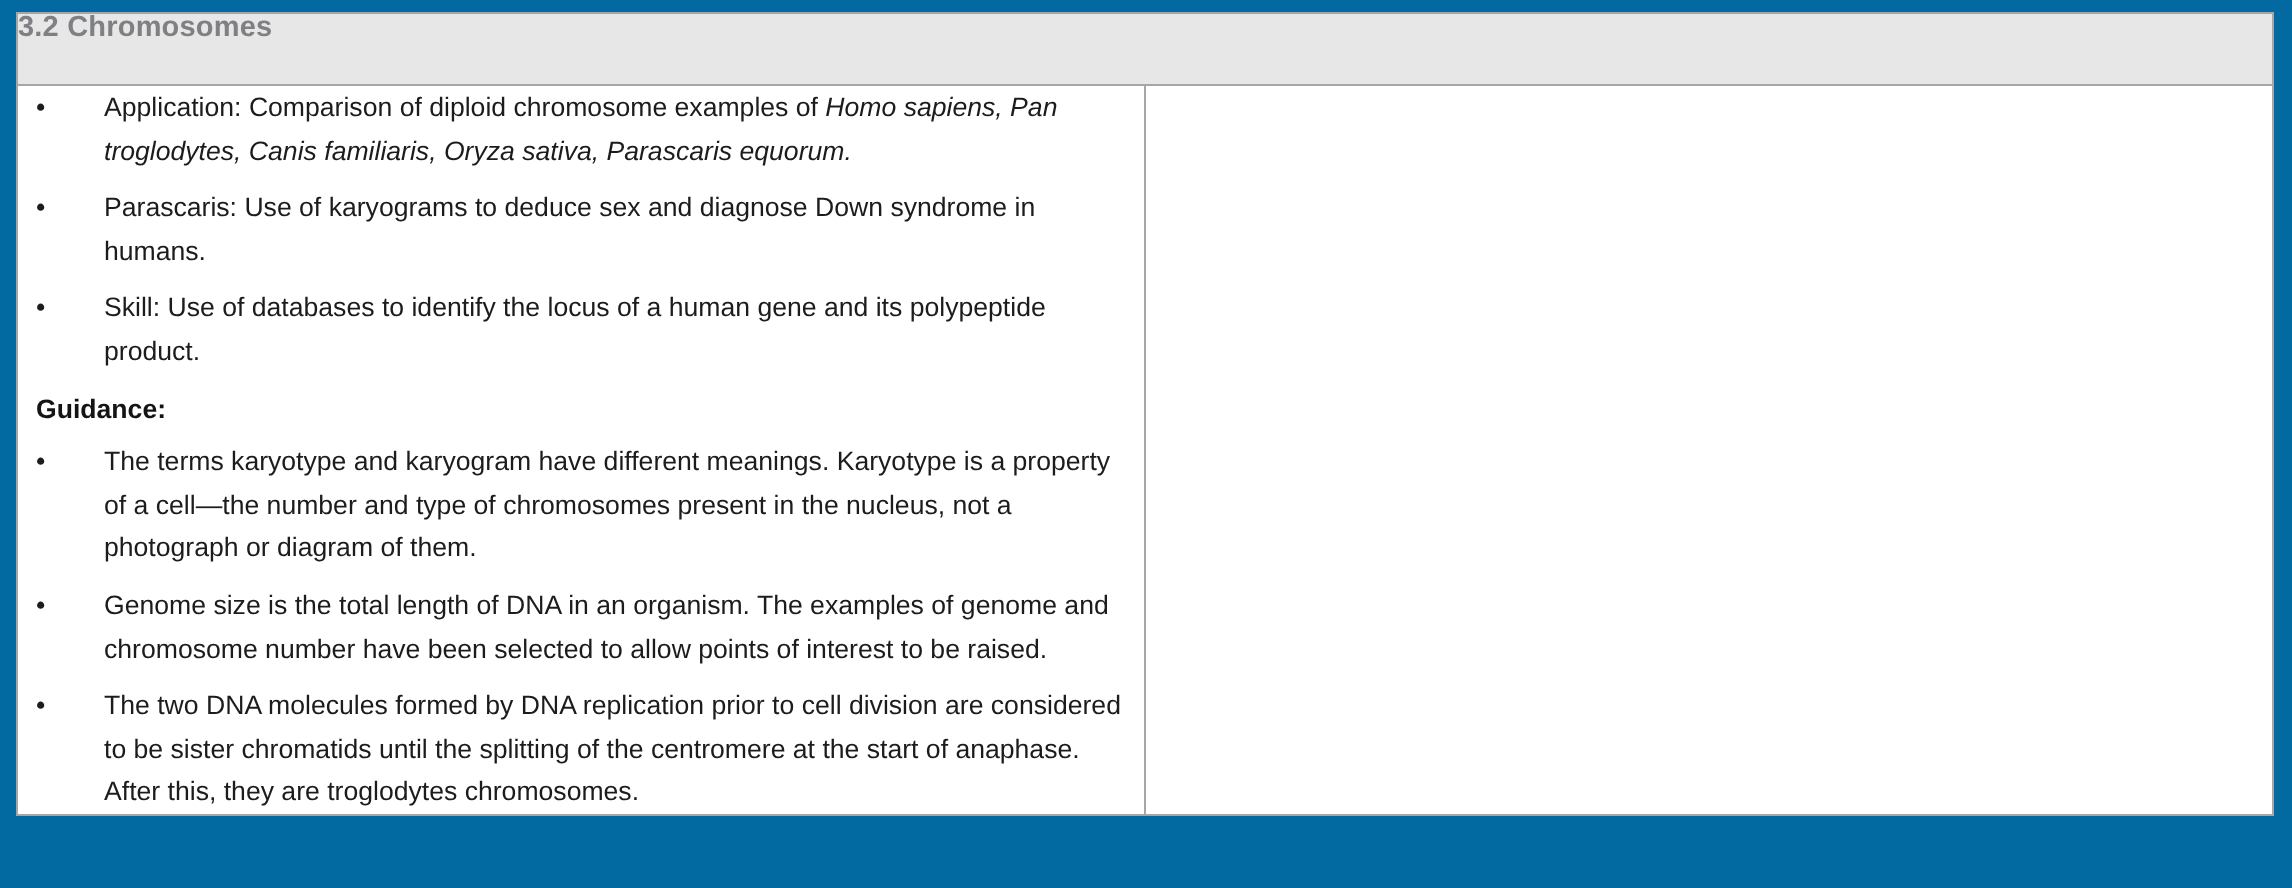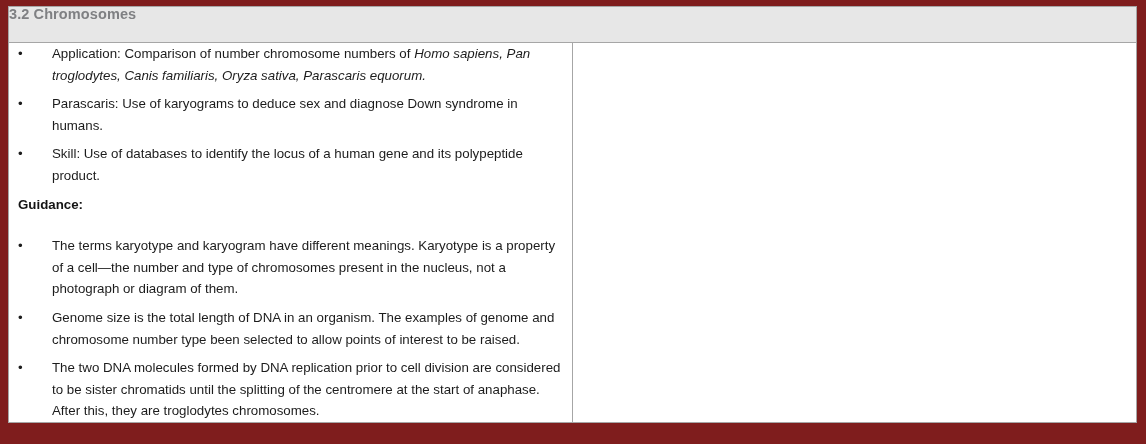--- a/index.html
+++ b/index.html
@@ -11,21 +11,21 @@
     width: 1146px;
     height: 444px;
     font-family: "Liberation Sans", sans-serif;
     -webkit-font-smoothing: antialiased;
   }
 
   .page {
     position: relative;
     width: 1146px;
     height: 444px;
-    background: #7f1d1d;
+    background: #0369a1;
     box-sizing: border-box;
   }
 
   .syllabus-table {
     position: absolute;
     left: 8px;
     top: 6px;
     width: 1129px;
     border-collapse: collapse;
     table-layout: fixed;
@@ -95,21 +95,21 @@
     text-align: left;
     padding-right: 4px;
   }
 
   .guidance-heading {
     font-size: 13.3px;
     line-height: 21.6px;
     font-weight: bold;
     color: #141414;
     padding-left: 9px;
-    margin: 2px 0 20px 0;
+    margin: 2px 0 5px 0;
     display: block;
   }
 
   .sci-name {
     font-style: italic;
   }
 </style>
 </head>
 <body>
 
@@ -121,21 +121,21 @@
         <td class="header-cell" colspan="2">
           <span class="header-title">3.2 Chromosomes</span>
         </td>
       </tr>
       <tr>
         <td class="body-left-cell">
           <div class="content-list">
 
             <div class="bullet-row">
               <span class="bullet-marker">•</span>
-              <span class="bullet-text"><span>Application: Comparison of number chromosome numbers of </span><span class="sci-name">Homo sapiens, Pan troglodytes, Canis familiaris, Oryza sativa, Parascaris equorum.</span></span>
+              <span class="bullet-text"><span>Application: Comparison of diploid chromosome examples of </span><span class="sci-name">Homo sapiens, Pan troglodytes, Canis familiaris, Oryza sativa, Parascaris equorum.</span></span>
             </div>
 
             <div class="bullet-row">
               <span class="bullet-marker">•</span>
               <span class="bullet-text">Parascaris: Use of karyograms to deduce sex and diagnose Down syndrome in humans.</span>
             </div>
 
             <div class="bullet-row">
               <span class="bullet-marker">•</span>
               <span class="bullet-text">Skill: Use of databases to identify the locus of a human gene and its polypeptide product.</span>
@@ -143,21 +143,21 @@
 
             <span class="guidance-heading">Guidance:</span>
 
             <div class="bullet-row">
               <span class="bullet-marker">•</span>
               <span class="bullet-text">The terms karyotype and karyogram have different meanings. Karyotype is a property of a cell—the number and type of chromosomes present in the nucleus, not a photograph or diagram of them.</span>
             </div>
 
             <div class="bullet-row">
               <span class="bullet-marker">•</span>
-              <span class="bullet-text">Genome size is the total length of DNA in an organism. The examples of genome and chromosome number type been selected to allow points of interest to be raised.</span>
+              <span class="bullet-text">Genome size is the total length of DNA in an organism. The examples of genome and chromosome number have been selected to allow points of interest to be raised.</span>
             </div>
 
             <div class="bullet-row">
               <span class="bullet-marker">•</span>
               <span class="bullet-text">The two DNA molecules formed by DNA replication prior to cell division are considered to be sister chromatids until the splitting of the centromere at the start of anaphase. After this, they are troglodytes chromosomes.</span>
             </div>
 
           </div>
         </td>
         <td class="body-right-cell"></td>

